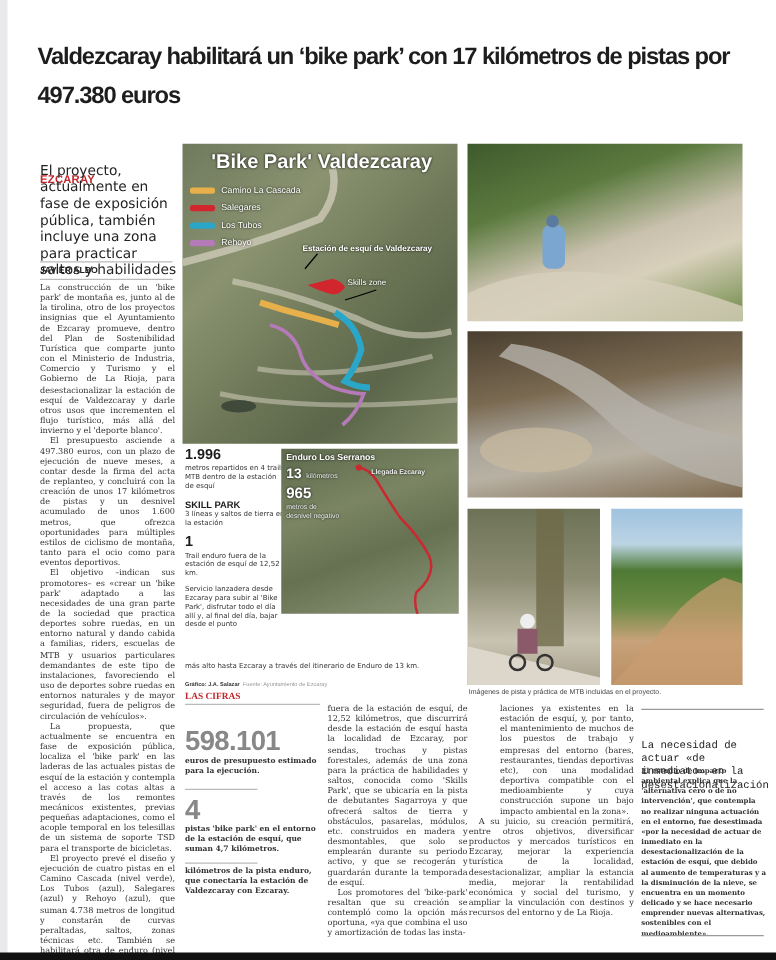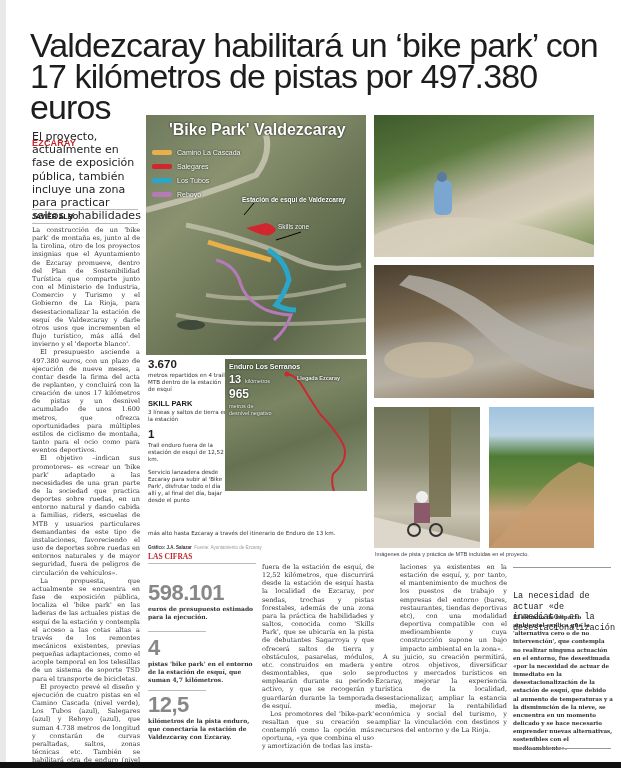--- a/index.html
+++ b/index.html
@@ -1,20 +1,20 @@
 <!DOCTYPE html>
 <html><head>
 <meta charset="utf-8">
 <style>
   * { box-sizing: border-box; margin: 0; padding: 0; }
   html, body { width: 621px; height: 768px; overflow: hidden; background: #fff; }
   body { position: relative; font-family: "DejaVu Serif", serif; color: #222; }
   .leftbar { position: absolute; left: 0; top: 0; width: 6px; height: 768px; background: #e9e9ec; }
   .bottombar { position: absolute; left: 0; top: 762px; width: 621px; height: 6px; background: #111; }
-  .headline { position: absolute; left: 30px; top: 30px; width: 580px; font-family: "Liberation Sans", sans-serif; font-weight: normal; font-size: 34px; line-height: 31px; letter-spacing: -0.9px; color: #1d1d1d; }
+  .headline { position: absolute; left: 30px; top: 30px; width: 580px; font-family: "Liberation Sans", sans-serif; font-weight: bold; font-size: 19px; line-height: 31px; letter-spacing: -0.9px; color: #1d1d1d; }
   .section-tag { position: absolute; left: 32px; top: 118px; font-family: "Liberation Sans", sans-serif; font-weight: bold; font-size: 9px; color: #c0282e; letter-spacing: 0.2px; margin-top: 20px; }
   .subhead { position: absolute; left: 32px; top: 130px; width: 112px; font-family: "DejaVu Sans", sans-serif; font-size: 11px; line-height: 13.2px; color: #222; }
   .byline-rule { position: absolute; left: 32px; top: 209px; width: 106px; height: 1px; background: #bbb; }
   .byline { position: absolute; left: 32px; top: 213px; font-family: "Liberation Sans", sans-serif; font-weight: bold; font-size: 7px; color: #222; }
   .byline-rule2 { position: absolute; left: 32px; top: 223px; width: 106px; height: 1px; background: #bbb; }
   .col { position: absolute; font-family: "DejaVu Serif", serif; font-size: 6.5px; line-height: 8.15px; color: #333; text-align: justify; }
   .col p { text-indent: 8px; }
   .col p.first { text-indent: 0; }
   .col1 { left: 32px; top: 226px; width: 108px; }
   .col3 { left: 262px; top: 563px; width: 112px; }
@@ -117,21 +117,21 @@
     <div class="legend-item">
       <span class="swatch" style="background:#b57ab8"></span>
       <span>Rehoyo</span>
     </div>
   </div>
   <div class="map-label" style="left:96px; top:81px;">Estación de esquí de Valdezcaray</div>
   <div class="map-label" style="left:132px; top:108px; font-weight:normal;">Skills zone</div>
 </div>
 
 <div class="info">
-  <div class="big">3.670</div>
+  <div class="big">1.996</div>
   <div class="small">metros repartidos en 4 trails MTB dentro de la estación de esquí</div>
   <div class="head">SKILL PARK</div>
   <div class="small">3 líneas y saltos de tierra en la estación</div>
   <div class="big">1</div>
   <div class="small">Trail enduro fuera de la estación de esquí de 12,52 km.</div>
   <div class="small" style="margin-bottom:0">Servicio lanzadera desde Ezcaray para subir al 'Bike Park', disfrutar todo el día allí y, al final del día, bajar desde el punto</div>
 </div>
 
 <div class="map2">
   <svg class="map-svg" width="142" height="170">
@@ -186,21 +186,20 @@
   <div class="num">598.101</div>
   <div class="desc">euros de presupuesto estimado para la ejecución.</div>
 </div>
 <div class="cifra-rule" style="top:631px;"></div>
 <div class="cifra" style="top:636px;">
   <div class="num">4</div>
   <div class="desc">pistas 'bike park' en el entorno de la estación de esquí, que suman 4,7 kilómetros.</div>
 </div>
 <div class="cifra-rule" style="top:690px;"></div>
 <div class="cifra" style="top:693px;">
-  <div class="num">12,5</div>
   <div class="desc">kilómetros de la pista enduro, que conectaría la estación de Valdezcaray con Ezcaray.</div>
 </div>
 
 <div class="col col3">
   <p class="first">fuera de la estación de esquí, de 12,52 kilómetros, que discurrirá desde la estación de esquí hasta la localidad de Ezcaray, por sendas, trochas y pistas forestales, además de una zona para la práctica de habilidades y saltos, conocida como 'Skills Park', que se ubicaría en la pista de debutantes Sagarroya y que ofrecerá saltos de tierra y obstáculos, pasarelas, módulos, etc. construidos en madera y desmontables, que solo se emplearán durante su periodo activo, y que se recogerán y guardarán durante la temporada de esquí.</p>
   <p>Los promotores del 'bike-park' resaltan que su creación se contempló como la opción más oportuna, «ya que combina el uso y amortización de todas las insta-</p>
 </div>
 
 <div class="col col4">
   <p class="first">laciones ya existentes en la estación de esquí, y, por tanto, el mantenimiento de muchos de los puestos de trabajo y empresas del entorno (bares, restaurantes, tiendas deportivas etc), con una modalidad deportiva compatible con el medioambiente y cuya construcción supone un bajo impacto ambiental en la zona».</p>

